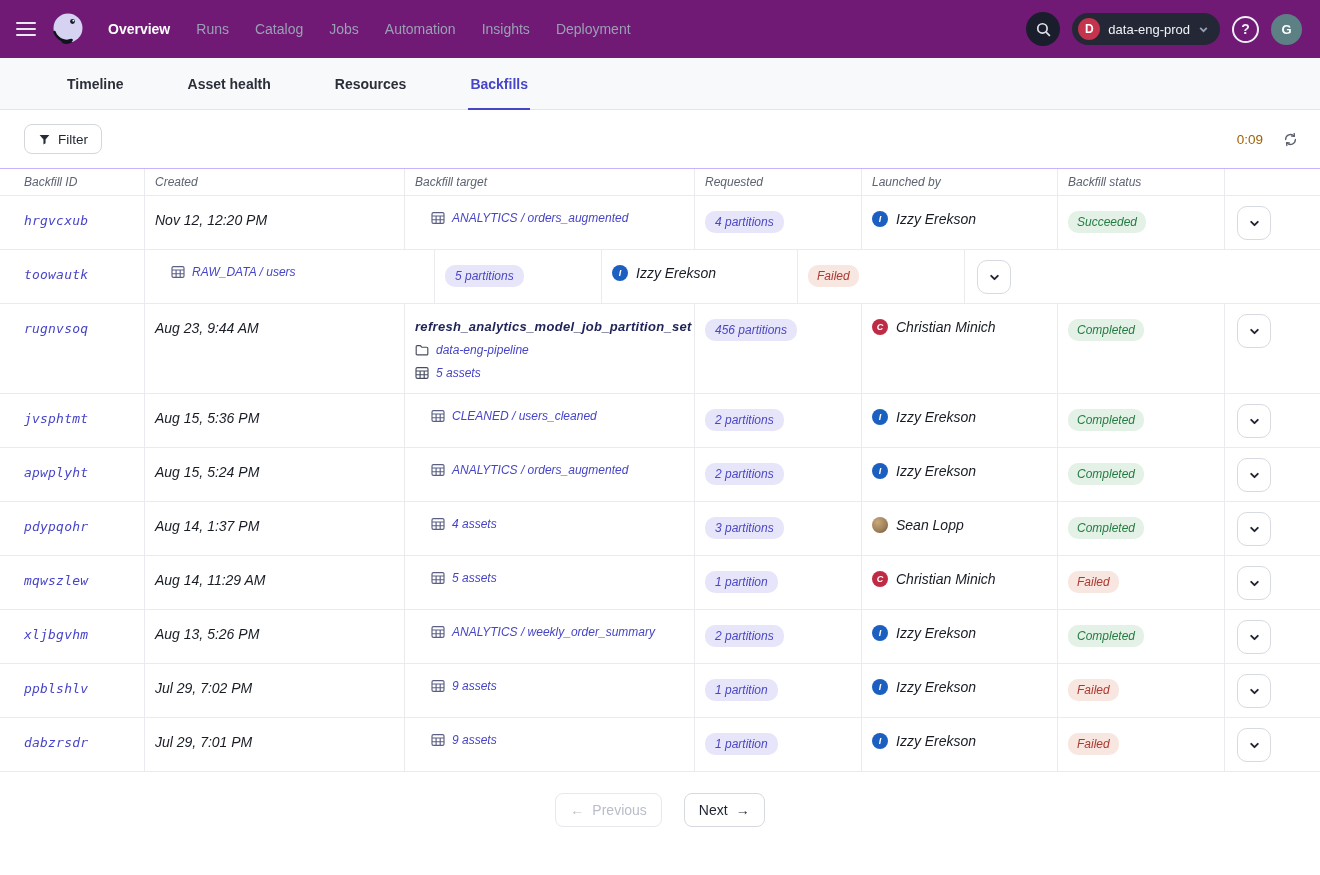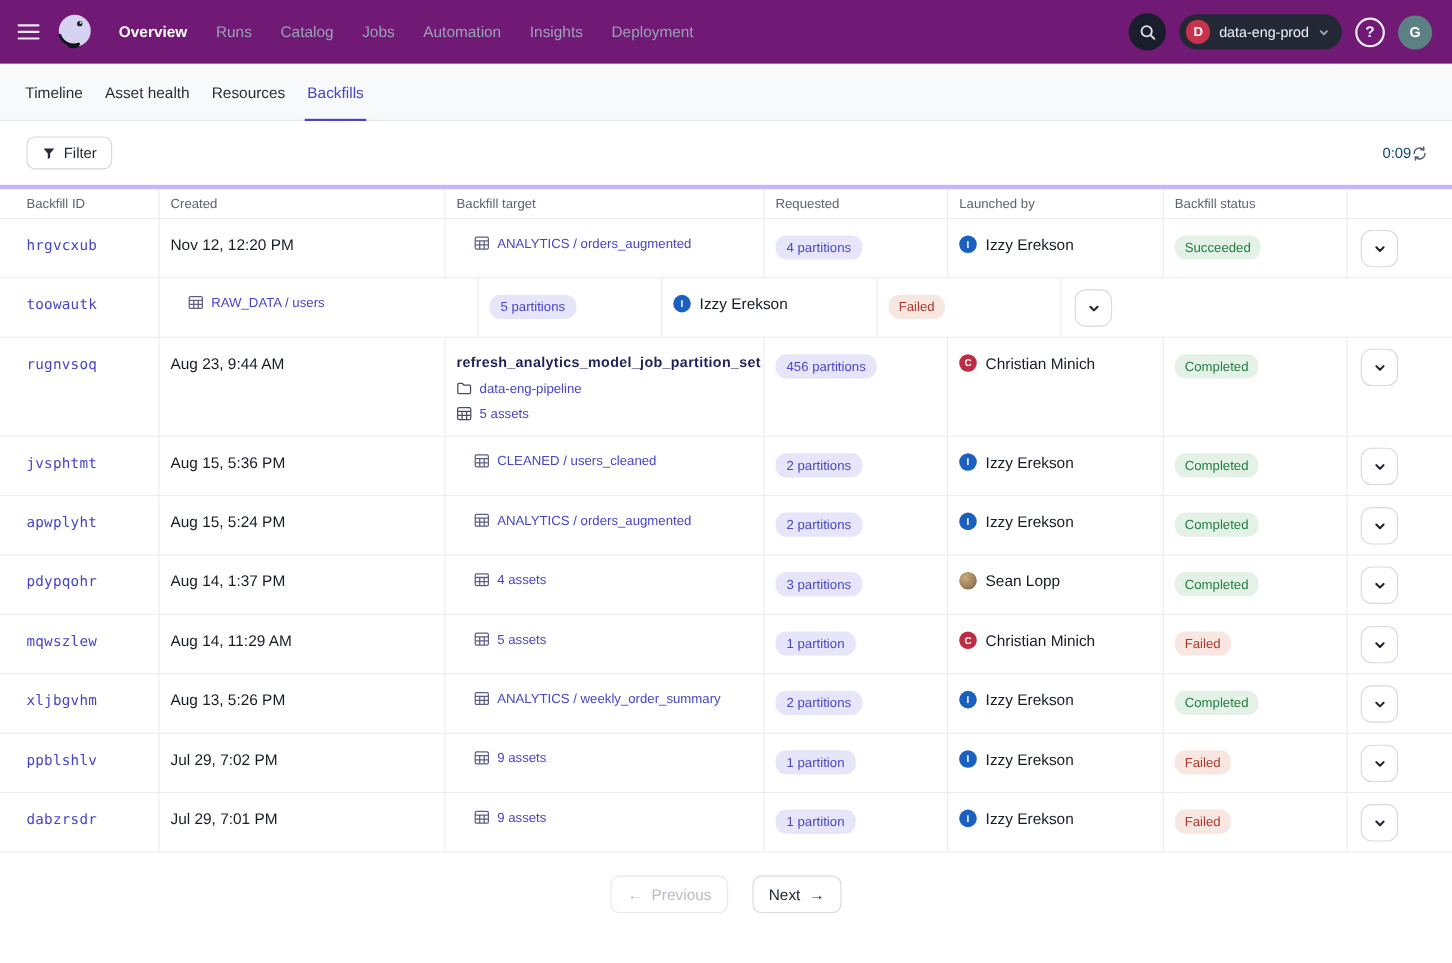--- a/index.html
+++ b/index.html
@@ -23,35 +23,35 @@
               display:flex; align-items:center; justify-content:center; }
   .ws-label { color:#f2f3f7; font-size:13px; font-weight:500; }
   .help-btn { width:27px; height:27px; border-radius:50%; border:2px solid #edeff5; color:#edeff5;
               font-size:14px; font-weight:700; display:flex; align-items:center; justify-content:center; cursor:pointer; }
   .avatar-btn { width:31px; height:31px; border-radius:50%; color:#fff; font-size:13px; font-weight:700;
                 display:flex; align-items:center; justify-content:center; cursor:pointer; }
 
   
   .tabbar { height:52px; background:#f8f9fa; border-bottom:1px solid #e4e5e9; display:flex; gap:16px;
             padding:0 21px; align-items:stretch; }
-  .tab { font-size:14px; font-weight:400; color:#2b2f3a; display:flex; align-items:center;
-         position:relative; cursor:pointer; padding:0 2px; }
+  .tab { font-size:14px; font-weight:700; color:#2b2f3a; display:flex; align-items:center;
+         position:relative; cursor:pointer; padding:0 2px;margin-left:44px; }
   .tab.active { color:var(--accent); }
   .tab.active::after { content:''; position:absolute; bottom:-1px; left:0; right:0; height:2px; background:var(--accent); }
 
   
   .toolbar { display:flex; align-items:center; justify-content:space-between; padding:14px 22px 14px 24px; }
   .filter-btn { display:flex; align-items:center; gap:7px; height:30px; padding:0 13px; border-radius:8px;
                 border:1px solid #d4d6dd; background:#fff; font-size:13.5px; color:#1f2430; font-weight:500; cursor:pointer;
                 font-family:"Liberation Sans", sans-serif; }
-  .refresh-wrap { display:flex; align-items:center; gap:0; color:#0c4a6e; font-size:13.5px; }
+  .refresh-wrap { display:flex; align-items:center; gap:20px; color:#a16207; font-size:13.5px; }
   .refresh-icon { display:flex; cursor:pointer; }
 
   
-  .table { border-top:4px solid #c4b5fd; }
+  .table { border-top:1px solid #c4b5fd;font-style:italic; }
   .thead { display:flex; height:27px; align-items:center; border-bottom:1px solid #e9ebef; }
   .th { padding:0 10px; border-right:1px solid #e9ebef; height:100%; display:flex; align-items:center;
         color:#5d6370; font-size:12px; }
   .th:first-child { padding-left:24px; }
   .th:last-child { border-right:none; }
   .trow { display:flex; border-bottom:1px solid #e9ebef; min-height:54px; align-items:stretch; }
   .td { padding:15px 10px 13px; border-right:1px solid #e9ebef; }
   .td:first-child { padding-left:24px; }
   .td:last-child { border-right:none; padding:10px 0 0 12px; }
 

